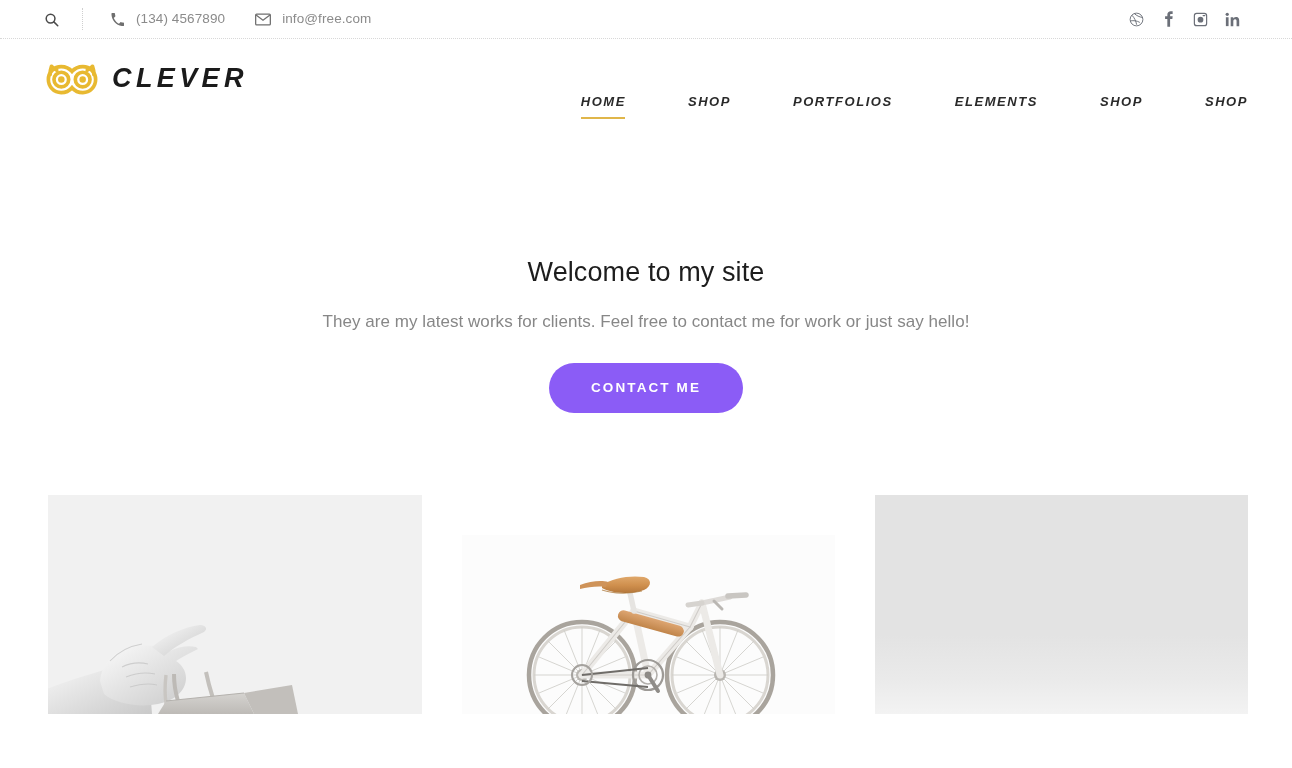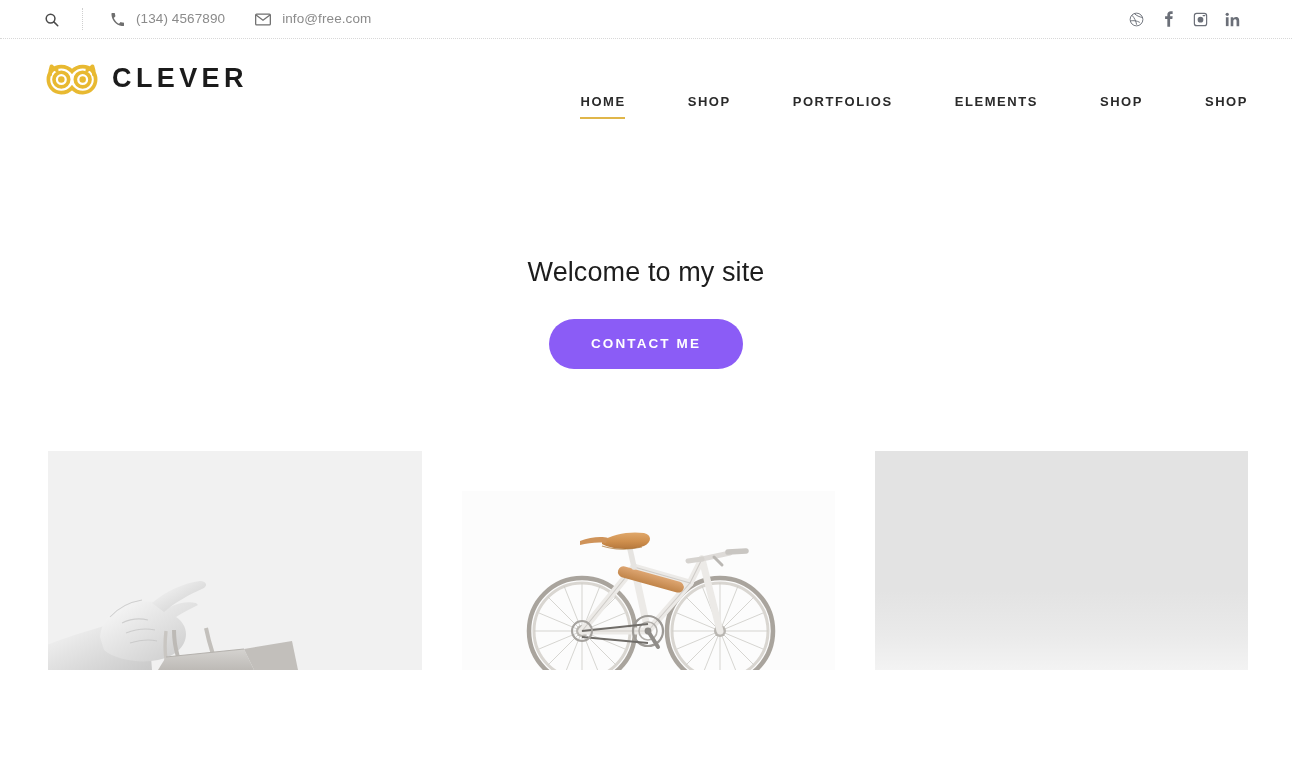--- a/index.html
+++ b/index.html
@@ -55,20 +55,21 @@
     color:#6b6f78;
     cursor:pointer;
   }
 
   
   .header{
     height:78px;
     display:flex;
     align-items:center;
     padding:0 44px;
+    font-style:italic;
   }
   .brand{
     display:flex; align-items:center;
     cursor:pointer;
     height:100%;
   }
   .brand-mark{ width:56px; height:42px; display:block; }
   .brand-text{
     font-size:27px;
     font-weight:700;
@@ -244,20 +245,21 @@
     <div class="nav-item">SHOP</div>
     <div class="nav-item">PORTFOLIOS</div>
     <div class="nav-item">ELEMENTS</div>
     <div class="nav-item">SHOP</div>
     <div class="nav-item">SHOP</div>
   </nav>
 </div>
 
 <section class="hero">
   <h1 class="hero-title">Welcome to my site</h1>
+  <p class="hero-sub">They are my latest works for clients. Feel free to contact me for work or just say hello!</p>
   <div class="hero-btn-wrap">
     <button class="hero-btn">CONTACT ME</button>
   </div>
 </section>
 
 <section class="tiles">
 
   <div class="tile tile-1">
     <svg viewBox="0 0 374 219" preserveAspectRatio="xMidYMid slice">
       <rect width="374" height="219" fill="#f1f1f1"></rect>

